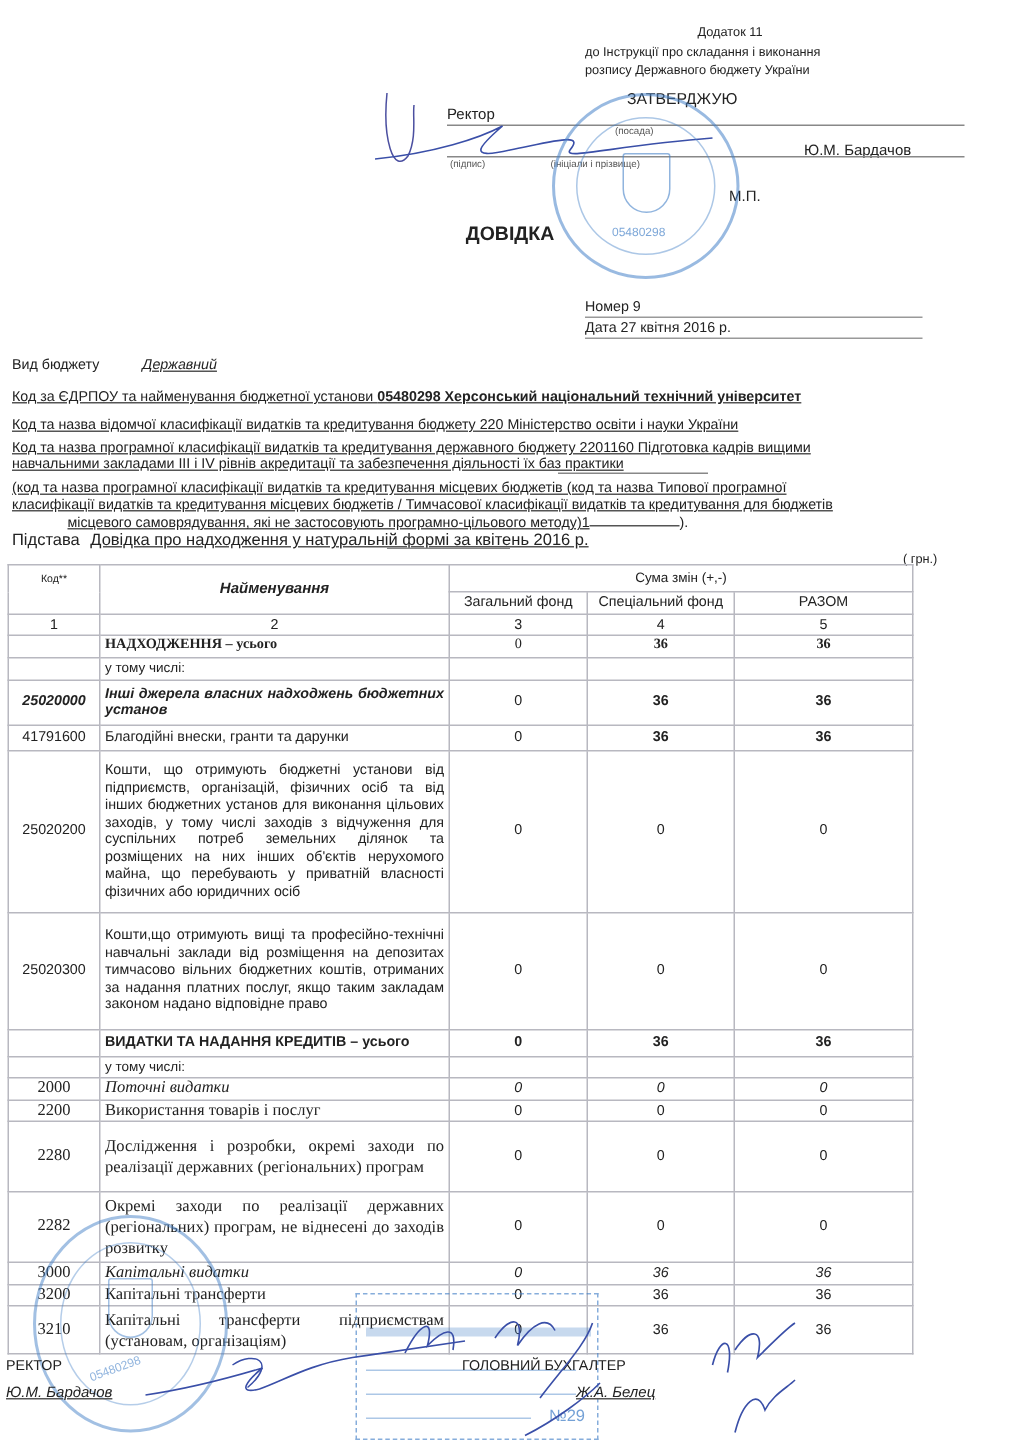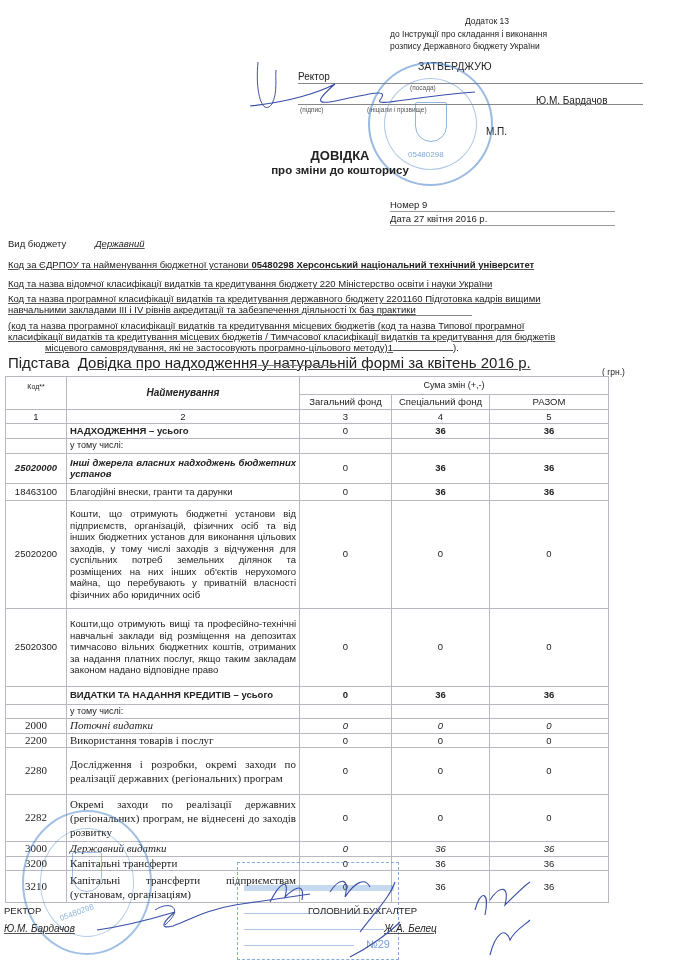--- a/index.html
+++ b/index.html
@@ -22,21 +22,21 @@
   table.main td.name { text-align: justify; }
   .b { font-weight: bold; }
   .i { font-style: italic; }
   .serif { font-family: "Liberation Serif", serif; font-size: 11px !important; }
   .stamp { position: absolute; border: 2px solid rgba(70,130,200,0.55); border-radius: 50%; }
   .sig { position: absolute; }
 </style>
 </head>
 <body>
 
-<div class="abs small" style="left:465px; top:16px;">Додаток 13</div>
+<div class="abs small" style="left:465px; top:16px;">Додаток 11</div>
 <div class="abs small" style="left:390px; top:29px;">до Інструкції про складання і виконання</div>
 <div class="abs small" style="left:390px; top:41px;">розпису Державного бюджету України</div>
 <div class="abs" style="left:418px; top:60px; font-size:10.5px;">ЗАТВЕРДЖУЮ</div>
 
 <div class="abs" style="left:298px; top:71px; font-size:10px;">Ректор</div>
 <div class="line" style="left:298px; top:83px; width:345px;"></div>
 <div class="abs tiny" style="left:410px; top:84px;">(посада)</div>
 <div class="abs" style="left:536px; top:95px; font-size:10px;">Ю.М. Бардачов</div>
 <div class="line" style="left:298px; top:104px; width:345px;"></div>
 <div class="abs tiny" style="left:300px; top:106px;">(підпис)</div>
@@ -49,21 +49,20 @@
 </svg>
 
 <div class="stamp" style="left:368px; top:62px; width:125px; height:124px;">
   <div style="position:absolute; left:14px; top:14px; width:93px; height:92px; border:1px solid rgba(70,130,200,0.45); border-radius:50%;"></div>
   <div style="position:absolute; left:45px; top:38px; width:32px; height:40px; border:1.5px solid rgba(70,130,200,0.6); border-radius:2px 2px 16px 16px;"></div>
   <div style="position:absolute; left:38px; top:86px; font-size:8px; color:rgba(70,130,200,0.7);">05480298</div>
 </div>
 
 <div class="title">
   <div class="t1">ДОВІДКА</div>
-  <div class="t2">про зміни до кошторису</div>
 </div>
 
 <div class="abs" style="left:390px; top:199px; font-size:9.5px;">Номер 9</div>
 <div class="line" style="left:390px; top:211px; width:225px; background:#999;"></div>
 <div class="abs" style="left:390px; top:213px; font-size:9.5px;">Дата 27 квітня  2016 р.</div>
 <div class="line" style="left:390px; top:225px; width:225px; background:#999;"></div>
 
 <div class="abs" style="left:8px; top:238px; font-size:9.5px;">
   <span>Вид бюджету</span>
   <span class="u i" style="margin-left:10px; padding-left:16px;">Державний</span>
@@ -77,21 +76,21 @@
 <div class="abs u" style="left:8px; top:293px; font-size:9.5px;">Код та назва програмної класифікації видатків та кредитування державного бюджету 2201160   Підготовка кадрів вищими</div>
 <div class="abs u" style="left:8px; top:304px; font-size:9.5px;">навчальними закладами ІІІ і IV рівнів акредитації та забезпечення діяльності їх баз практики</div>
 <div class="line" style="left:372px; top:315px; width:100px;"></div>
 
 <div class="abs u" style="left:8px; top:320px; font-size:9.5px;">(код та назва програмної класифікації видатків та кредитування місцевих бюджетів (код та назва Типової програмної</div>
 <div class="abs u" style="left:8px; top:331px; font-size:9.5px;">класифікації видатків та кредитування місцевих бюджетів / Тимчасової класифікації видатків та кредитування для бюджетів</div>
 <div class="abs" style="left:8px; top:342px; font-size:9.5px;margin-left:37px;">
   <span class="u">місцевого самоврядування, які не застосовують програмно-цільового методу)1</span><span style="display:inline-block; width:60px; border-bottom:1px solid #555; height:9px;"></span><span>).</span>
 </div>
 
-<div class="abs" style="left:8px; top:354px; font-size:15px;">
+<div class="abs" style="left:8px; top:354px; font-size:11px;">
   <span>Підстава</span>
   <span class="u" style="margin-left:4px;">Довідка про надходження у натуральній формі за квітень 2016 р.</span>
 </div>
 <div class="line" style="left:258px; top:365px; width:82px;"></div>
 
 <div class="abs" style="left:578px; top:367px; font-size:8.5px;margin-left:24px;">( грн.)</div>
 
 <table class="main">
   <colgroup>
     <col style="width:61px">
@@ -112,21 +111,21 @@
     <td class="c">РАЗОМ</td>
   </tr>
   <tr style="height:11px;">
     <td class="c">1</td>
     <td class="c">2</td>
     <td class="c">3</td>
     <td class="c">4</td>
     <td class="c">5</td>
   </tr>
 
-  <tr style="height:15px;">
+  <tr style="height:15px;font-family:Liberation Serif, serif;">
     <td class="code"></td>
     <td class="b">НАДХОДЖЕННЯ – усього</td>
     <td class="c">0</td>
     <td class="c b">36</td>
     <td class="c b">36</td>
   </tr>
 
   <tr style="height:14px;">
     <td class="code"></td>
     <td style="font-size:9px;">у тому числі:</td>
@@ -137,21 +136,21 @@
 
   <tr style="height:30px;">
     <td class="code b i">25020000</td>
     <td class="name b i">Інші джерела власних надходжень бюджетних установ</td>
     <td class="c">0</td>
     <td class="c b">36</td>
     <td class="c b">36</td>
   </tr>
 
   <tr style="height:17px;">
-    <td class="code">18463100</td>
+    <td class="code">41791600</td>
     <td>Благодійні внески, гранти та дарунки</td>
     <td class="c">0</td>
     <td class="c b">36</td>
     <td class="c b">36</td>
   </tr>
 
   <tr style="height:108px;">
     <td class="code">25020200</td>
     <td class="name">Кошти, що отримують бюджетні установи від підприємств, організацій, фізичних осіб та від інших бюджетних установ для виконання цільових заходів, у тому числі заходів з відчуження для суспільних потреб земельних ділянок та розміщених на них інших об'єктів нерухомого майна, що перебувають у приватній власності фізичних або юридичних осіб</td>
     <td class="c">0</td>
@@ -210,21 +209,21 @@
   <tr style="height:47px;">
     <td class="code serif">2282</td>
     <td class="name serif" style="line-height:14px;">Окремі заходи по реалізації державних (регіональних) програм, не віднесені до заходів розвитку</td>
     <td class="c">0</td>
     <td class="c">0</td>
     <td class="c">0</td>
   </tr>
 
   <tr style="height:14px;">
     <td class="code serif">3000</td>
-    <td class="serif i">Державний видатки</td>
+    <td class="serif i">Капітальні видатки</td>
     <td class="c i">0</td>
     <td class="c i">36</td>
     <td class="c i">36</td>
   </tr>
 
   <tr style="height:14px;">
     <td class="code serif">3200</td>
     <td class="serif">Капітальні трансферти</td>
     <td class="c">0</td>
     <td class="c">36</td>

